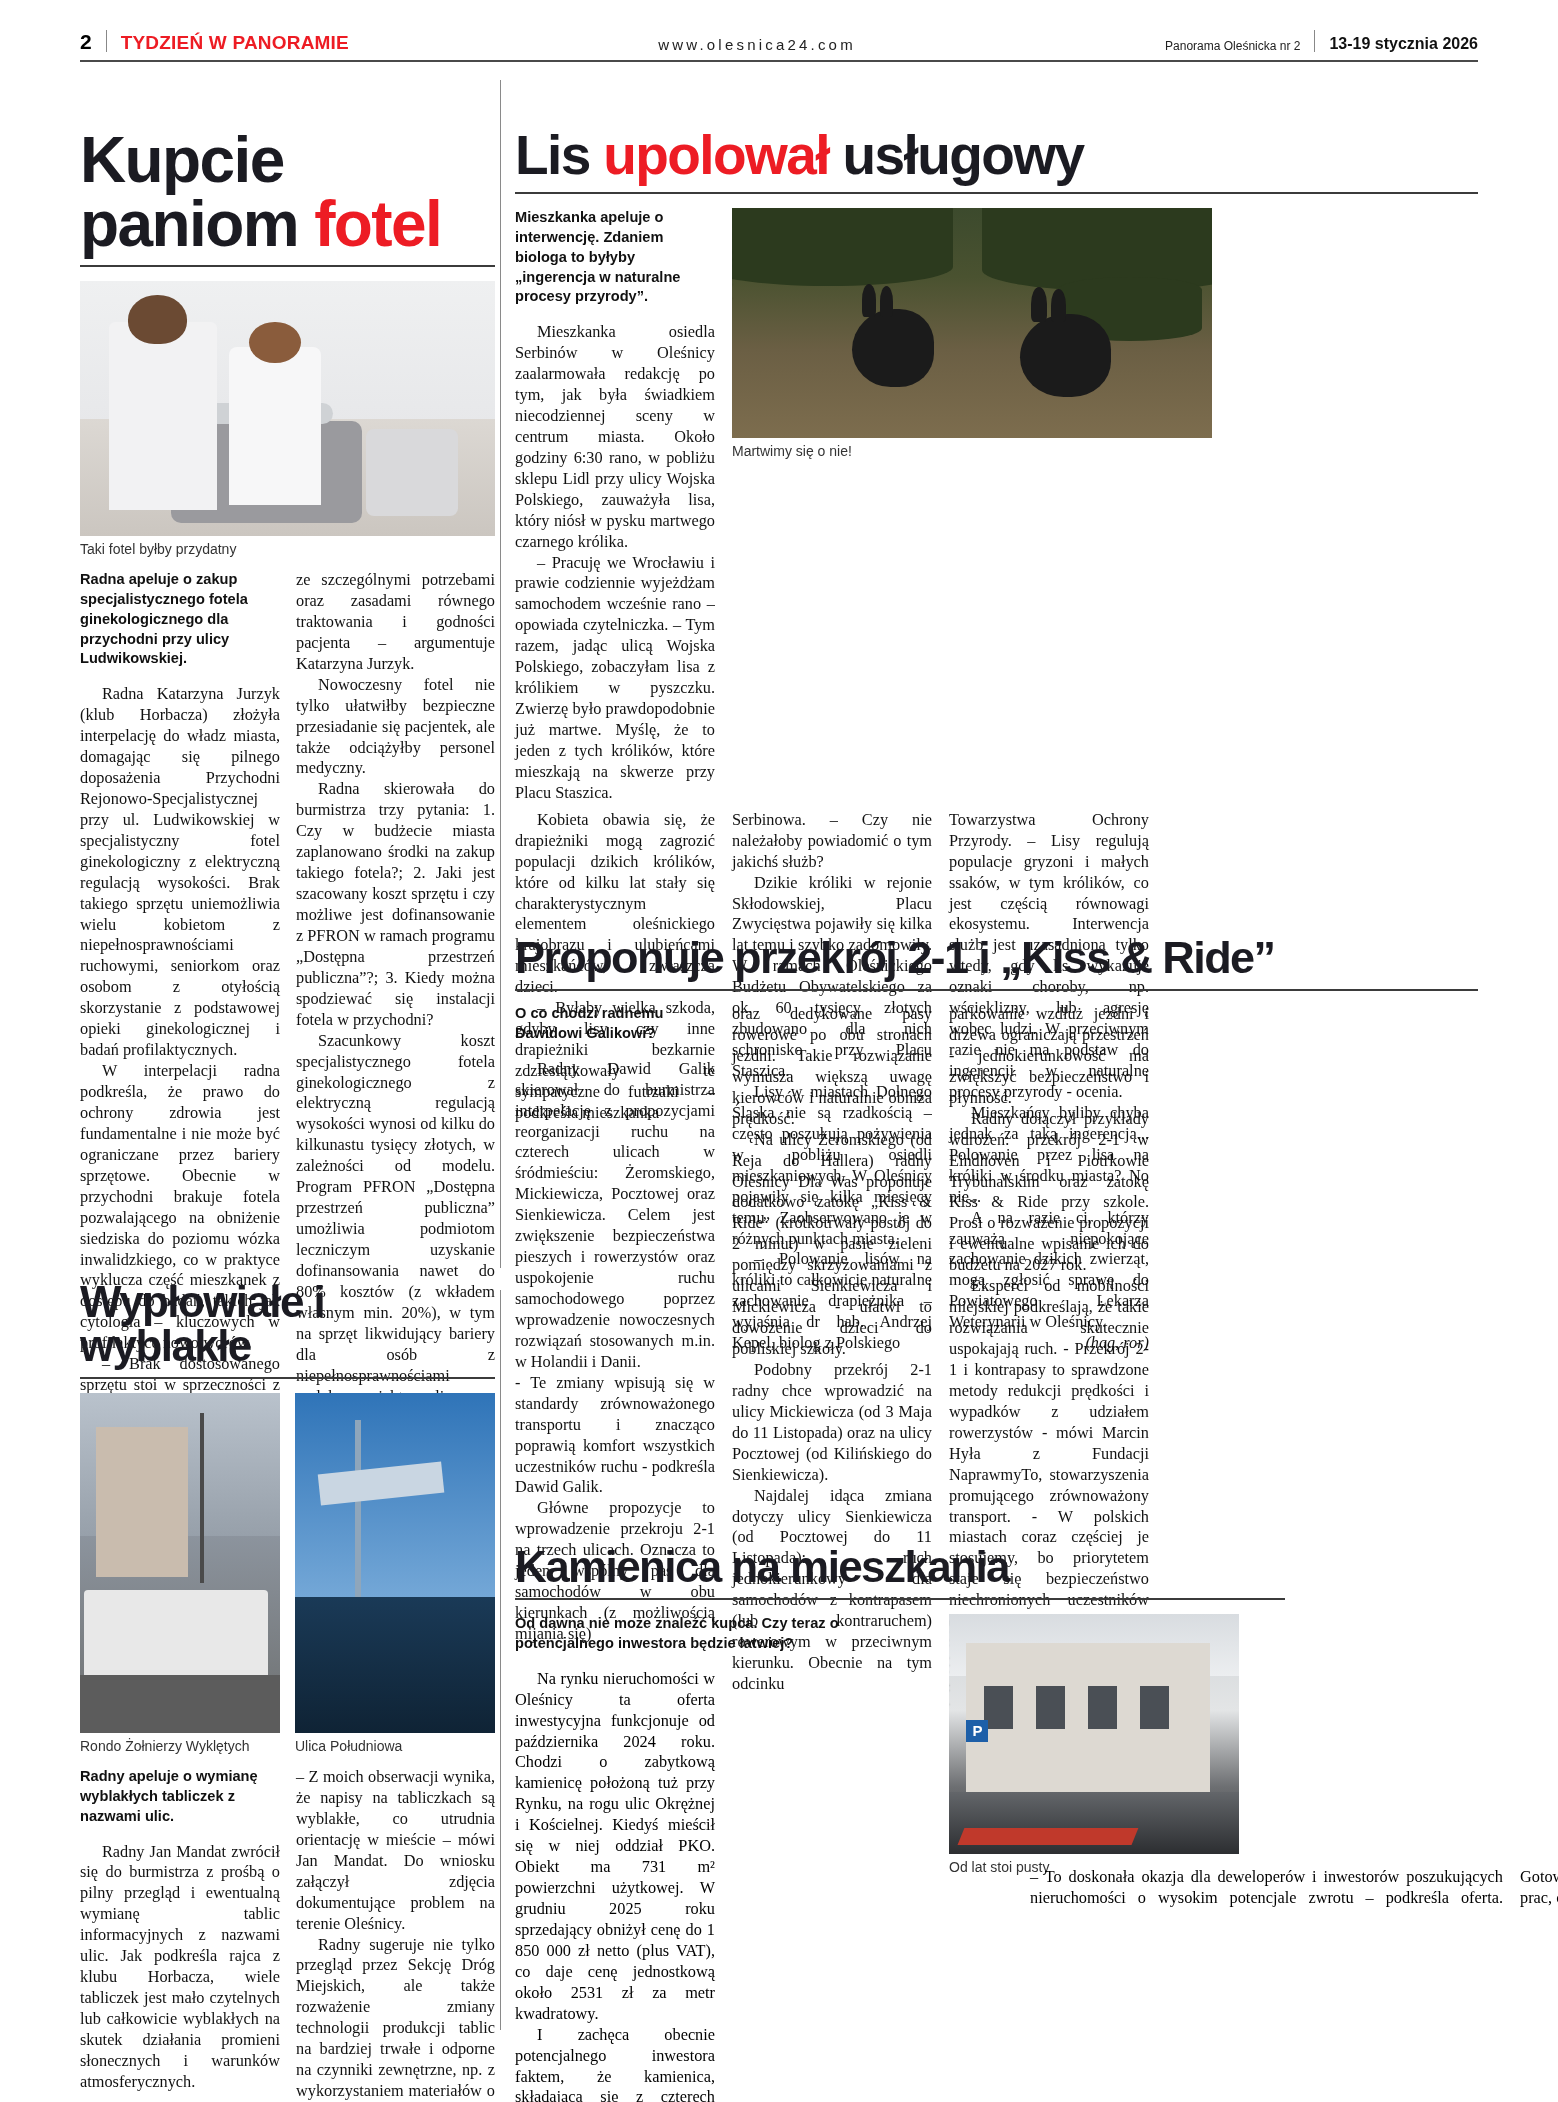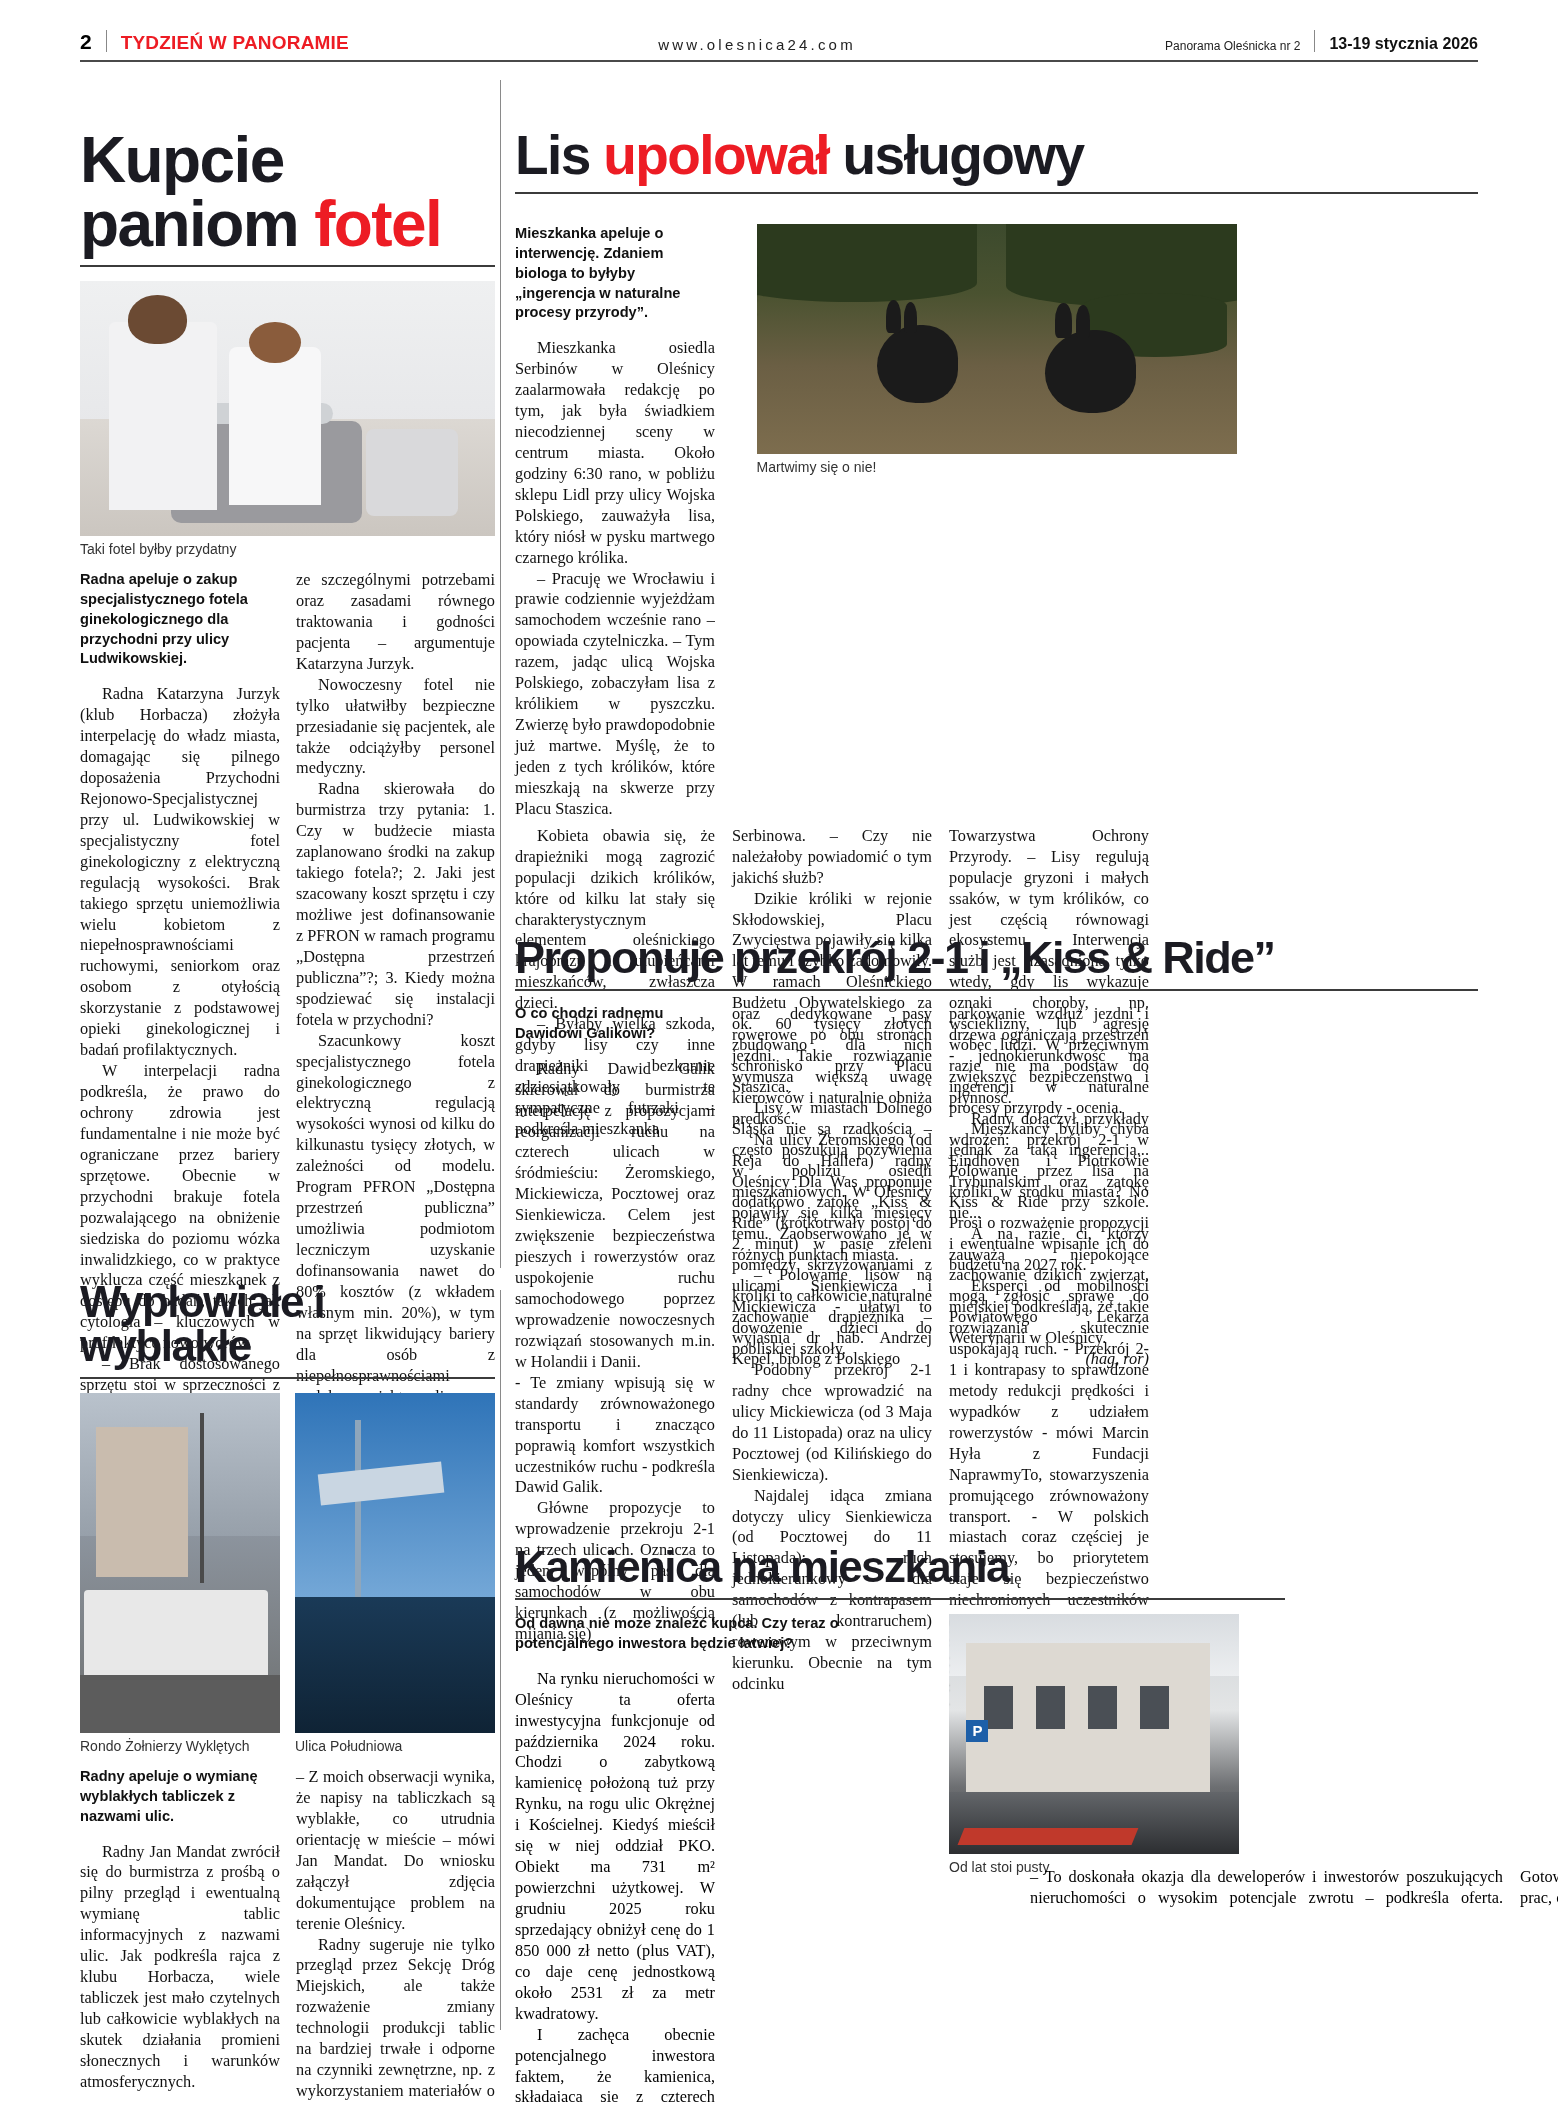--- a/index.html
+++ b/index.html
@@ -147,21 +147,21 @@
           <p class="sig">(ror)</p>
         </div>
       </div>
     </div>
   </div>
 
   <div id="a2">
     <h1 class="headline" style="font-size:55px;"><span>Lis </span><span class="hl-red">upolował</span><span> usługowy</span></h1>
     <div class="hl-rule"></div>
 
-    <div style="display:flex; gap:3px; margin-top:30px;justify-content:space-between;">
+    <div style="display:flex; gap:17px; margin-top:14px;">
       <div style="width:200px;">
         <div class="lead">Mieszkanka apeluje o interwencję. Zdaniem biologa to byłyby „ingerencja w naturalne procesy przyrody”.</div>
         <div class="body" style="margin-top:15px;">
           <p>Mieszkanka osiedla Serbinów w Oleśnicy zaalarmowała redakcję po tym, jak była świadkiem niecodziennej sceny w centrum miasta. Około godziny 6:30 rano, w pobliżu sklepu Lidl przy ulicy Wojska Polskiego, zauważyła lisa, który niósł w pysku martwego czarnego królika.</p>
           <p>– Pracuję we Wrocławiu i prawie codziennie wyjeżdżam samochodem wcześnie rano – opowiada czytelniczka. – Tym razem, jadąc ulicą Wojska Polskiego, zobaczyłam lisa z królikiem w pyszczku. Zwierzę było prawdopodobnie już martwe. Myślę, że to jeden z tych królików, które mieszkają na skwerze przy Placu Staszica.</p>
         </div>
       </div>
       <div style="width:480px;">
         <div class="photo" id="a2-photo">
           <div class="pine" style="left:-6%; top:-8%; width:52%; height:42%;"></div>

